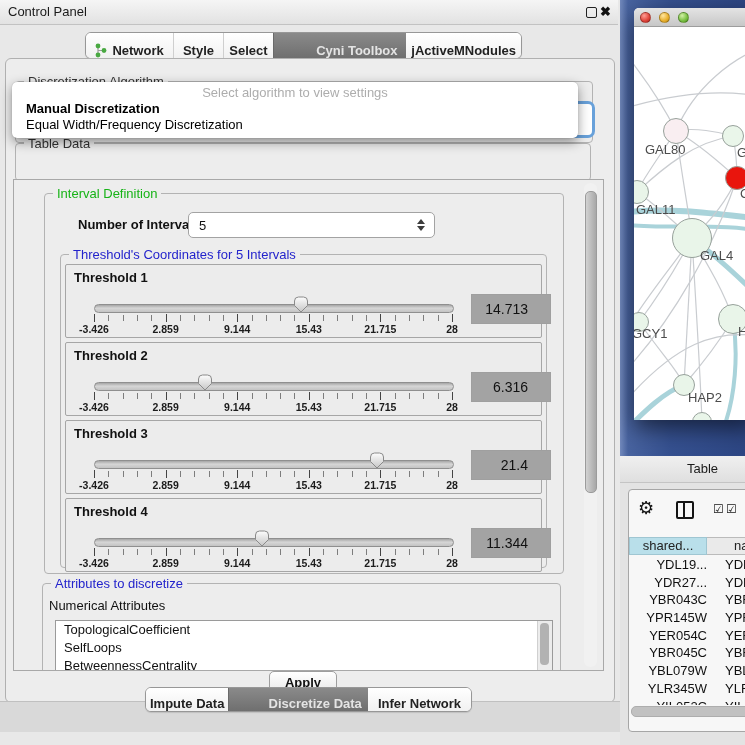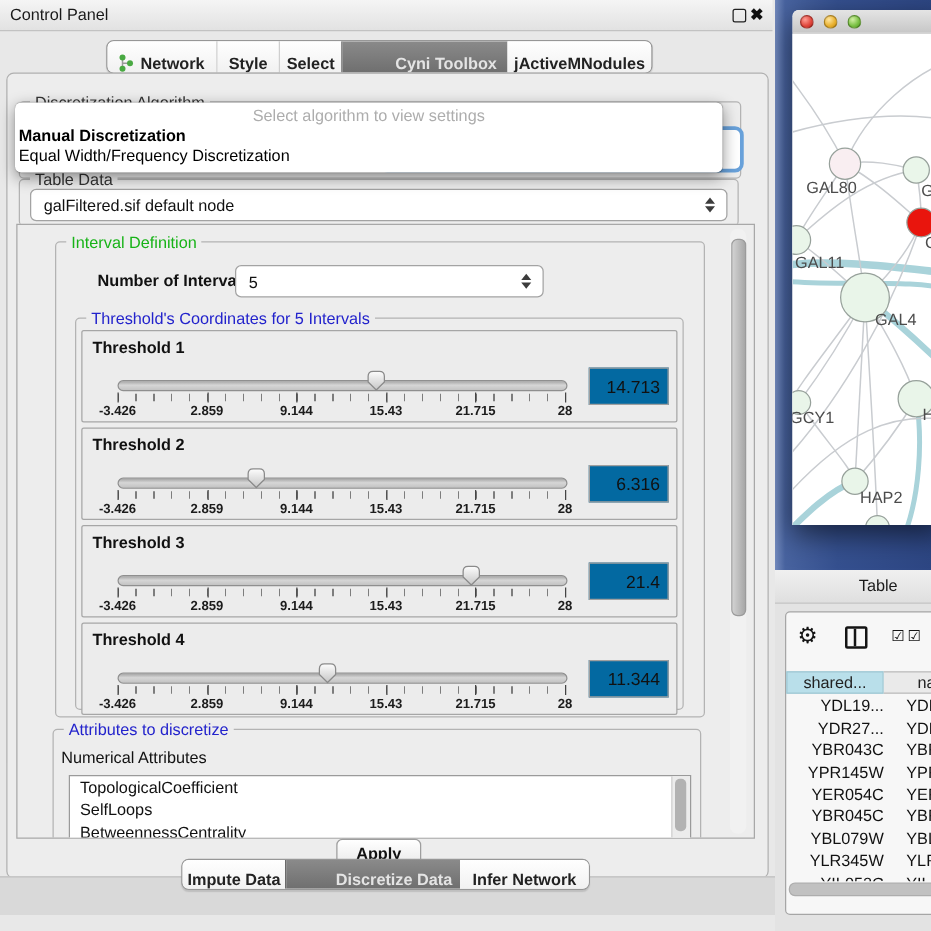--- a/index.html
+++ b/index.html
@@ -34,37 +34,37 @@
   .combo{position:absolute;background:#fff;border:1px solid #a3a3a3;border-radius:5px;box-shadow:inset 0 1px 0 #fff;}
   .combo .cval{position:absolute;left:10px;top:0;bottom:0;display:flex;align-items:center;color:#111;}
   .spin{position:absolute;right:9px;top:50%;transform:translateY(-50%);}
   .spin i{display:block;width:0;height:0;border-left:4px solid transparent;border-right:4px solid transparent;}
   .spin .up{border-bottom:5px solid #3c3c3c;margin-bottom:2px;}
   .spin .down{border-top:5px solid #3c3c3c;}
 
   
   .popup{left:12px;top:82px;width:566px;background:#fff;border-radius:5px;box-shadow:0 4px 12px rgba(0,0,0,.42),0 0 1px rgba(0,0,0,.3);z-index:60;padding:3px 0 5px 0;}
   .popup .ph{text-align:center;color:#adadad;height:16px;line-height:16px;}
-  .popup .pi{padding-left:3px;height:16px;line-height:16px;color:#000;}
+  .popup .pi{padding-left:14px;height:16px;line-height:16px;color:#000;}
   .popup .pi.bold{font-weight:bold;}
 
   .viewport{left:7px;top:120px;width:589px;height:490px;border:1px solid #a8a8a8;background:#ededed;overflow:hidden;}
   .vscroll{position:absolute;right:6px;top:3px;bottom:3px;width:13px;background:#f1f1f1;border-radius:6px;}
   .vscroll .thumb{position:absolute;left:1px;top:8px;width:10px;height:300px;border-radius:5px;background:linear-gradient(90deg,#d2d2d2,#a7a7a7);border:1px solid #9b9b9b;}
 
   .num-label{left:33px;top:23px;font-weight:bold;}
 
   .threshold-panel{position:relative;height:72px;margin-bottom:4px;border:1px solid #a6a6a6;border-radius:2px;background:#ececec;}
   .t-title{position:absolute;left:8px;top:5px;font-weight:bold;}
   .track{position:absolute;left:28px;top:39px;width:358px;height:7px;border:1px solid #8f8f8f;border-radius:5px;background:linear-gradient(180deg,#a6a6a6,#d6d6d6 45%,#c3c3c3);}
   .ticks{position:absolute;left:28px;top:50px;width:358px;height:6px;background:repeating-linear-gradient(90deg,#7d7d7d 0,#7d7d7d 1px,transparent 1px,transparent 14.32px);}
   .ticks .major{position:absolute;top:-1px;width:1px;height:8px;background:#444;}
   .ticks .ticklabel{position:absolute;top:8px;transform:translateX(-50%);font-size:10.5px;font-weight:bold;color:#1c1c1c;white-space:nowrap;}
   .handle{position:absolute;top:31px;width:16px;height:17px;}
-  .t-valuebox{position:absolute;left:405px;top:29px;width:56px;height:28px;background:#0369a1;border:1px solid #9f9f9f;font-size:14px;text-align:right;line-height:28px;padding-right:6px;}
+  .t-valuebox{position:absolute;left:405px;top:29px;width:56px;height:28px;background:#a3a3a3;border:1px solid #9f9f9f;font-size:14px;text-align:right;line-height:28px;padding-right:22px;}
 
   .attr-sub{left:6px;top:14px;font-weight:normal;}
   .listbox{left:12px;top:36px;width:496px;height:100px;background:#fff;border:1px solid #9a9a9a;}
   .listbox .item{height:18px;line-height:18px;padding-left:8px;color:#111;}
   .list-scroll{position:absolute;right:0;top:0;bottom:0;width:14px;background:#ececec;border-left:1px solid #d0d0d0;}
   .list-scroll .thumb{position:absolute;left:2px;top:2px;width:9px;height:42px;background:#b2b2b2;border-radius:4px;}
 
   .apply-btn{left:263px;top:612px;width:66px;height:22px;background:linear-gradient(#ffffff,#e7e7e7);border:1px solid #9e9e9e;border-radius:5px;font-weight:bold;text-align:center;line-height:21px;}
 
   .bottom-strip{left:0;top:701px;width:620px;height:30px;background:#d9d9d9;border-top:1px solid #c0c0c0;}
@@ -148,27 +148,20 @@
 
   <div class="abs main-panel">
 
     <div class="group" style="left:9px;top:22px;width:576px;height:60px">
       <div class="glabel">Discretization Algorithm</div>
     </div>
     <div class="abs focus-ring"></div>
 
     <div class="group" style="left:9px;top:84px;width:574px;height:36px">
       <div class="glabel">Table Data</div>
-      <div class="combo" style="left:8px;right:8px;top:7px;height:24px">
-        <div class="cval">galFiltered.sif default node</div>
-        <div class="spin">
-            <i class="up"></i>
-            <i class="down"></i>
-          </div>
-      </div>
     </div>
 
     <div class="viewport" style="position:absolute">
 
       <div class="group" style="left:30px;top:13px;width:518px;height:379px">
         <div class="glabel green">Interval Definition</div>
         <div class="abs num-label">Number of Intervals</div>
         <div class="combo" style="left:143px;top:18px;width:245px;height:24px">
           <div class="cval">5</div>
           <div class="spin">

